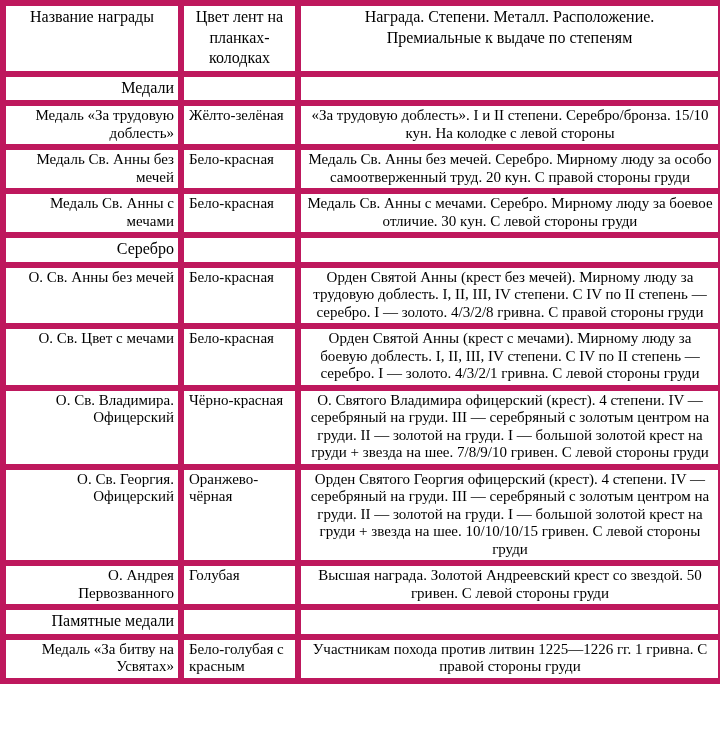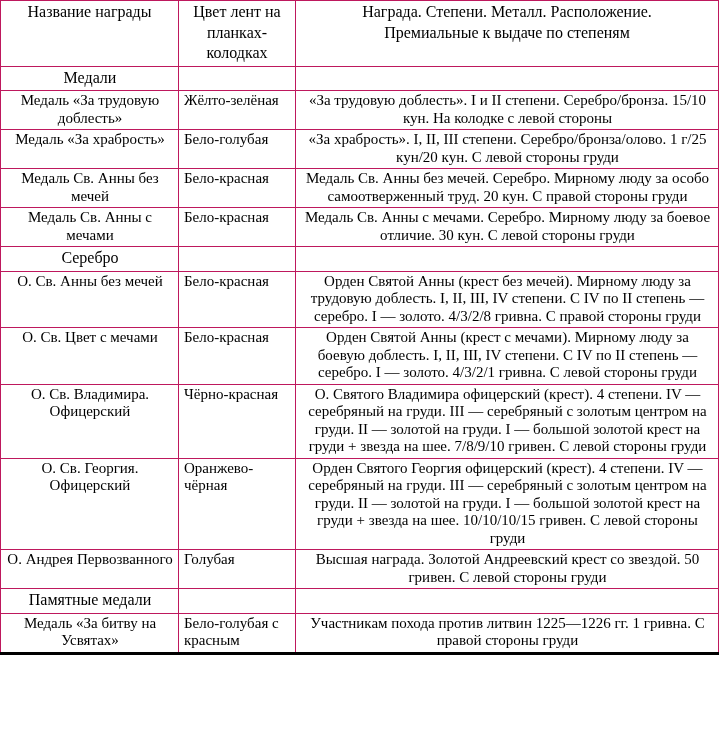--- a/index.html
+++ b/index.html
@@ -18,38 +18,38 @@
     font-family: "Liberation Serif", "DejaVu Serif", serif;
     font-size: 15px;
     line-height: 17.5px;
     border: 1px solid #000000;
     border-bottom: 3px solid #000000;
   }
   col.col-name   { width: 178px; }
   col.col-ribbon { width: 117px; }
   col.col-details{ width: 423px; }
   th, td {
-    border: 1px solid #be185d;
+    border: 6px solid #be185d;
     vertical-align: top;
     padding: 1px 4px 2px 5px;
     overflow: hidden;
   }
   thead th {
     font-weight: normal;
     text-align: center;
     font-size: 16px;
     line-height: 20.5px;
     white-space: pre-line;
     padding: 1px 2px 2px 2px;
   }
   tr.section-row td {
     font-size: 16px;
     line-height: 20.5px;
   }
-  td.cell-name    { text-align: center; }
+  td.cell-name    { text-align: right; }
   td.cell-ribbon  { text-align: left; padding-right: 2px; margin-left: 32px; }
   td.cell-details { text-align: center; }
 </style>
 </head>
 <body>
 
 <table class="awards">
   <colgroup>
     <col class="col-name">
     <col class="col-ribbon">
@@ -71,25 +71,20 @@
     <td class="cell-ribbon"></td>
     <td class="cell-details"></td>
   </tr>
 
   <tr>
     <td class="cell-name">Медаль «За трудовую доблесть»</td>
     <td class="cell-ribbon">Жёлто-зелёная</td>
     <td class="cell-details">«За трудовую доблесть». I и II степени. Серебро/бронза. 15/10 кун. На колодке с левой стороны</td>
   </tr>
 
-  <tr>
-    <td class="cell-name">Медаль «За храбрость»</td>
-    <td class="cell-ribbon">Бело-голубая</td>
-    <td class="cell-details">«За храбрость». I, II, III степени. Серебро/бронза/олово. 1 г/25 кун/20 кун. С левой стороны груди</td>
-  </tr>
 
   <tr>
     <td class="cell-name">Медаль Св. Анны без мечей</td>
     <td class="cell-ribbon">Бело-красная</td>
     <td class="cell-details">Медаль Св. Анны без мечей. Серебро. Мирному люду за особо самоотверженный труд. 20 кун. С правой стороны груди</td>
   </tr>
 
   <tr>
     <td class="cell-name">Медаль Св. Анны с мечами</td>
     <td class="cell-ribbon">Бело-красная</td>

